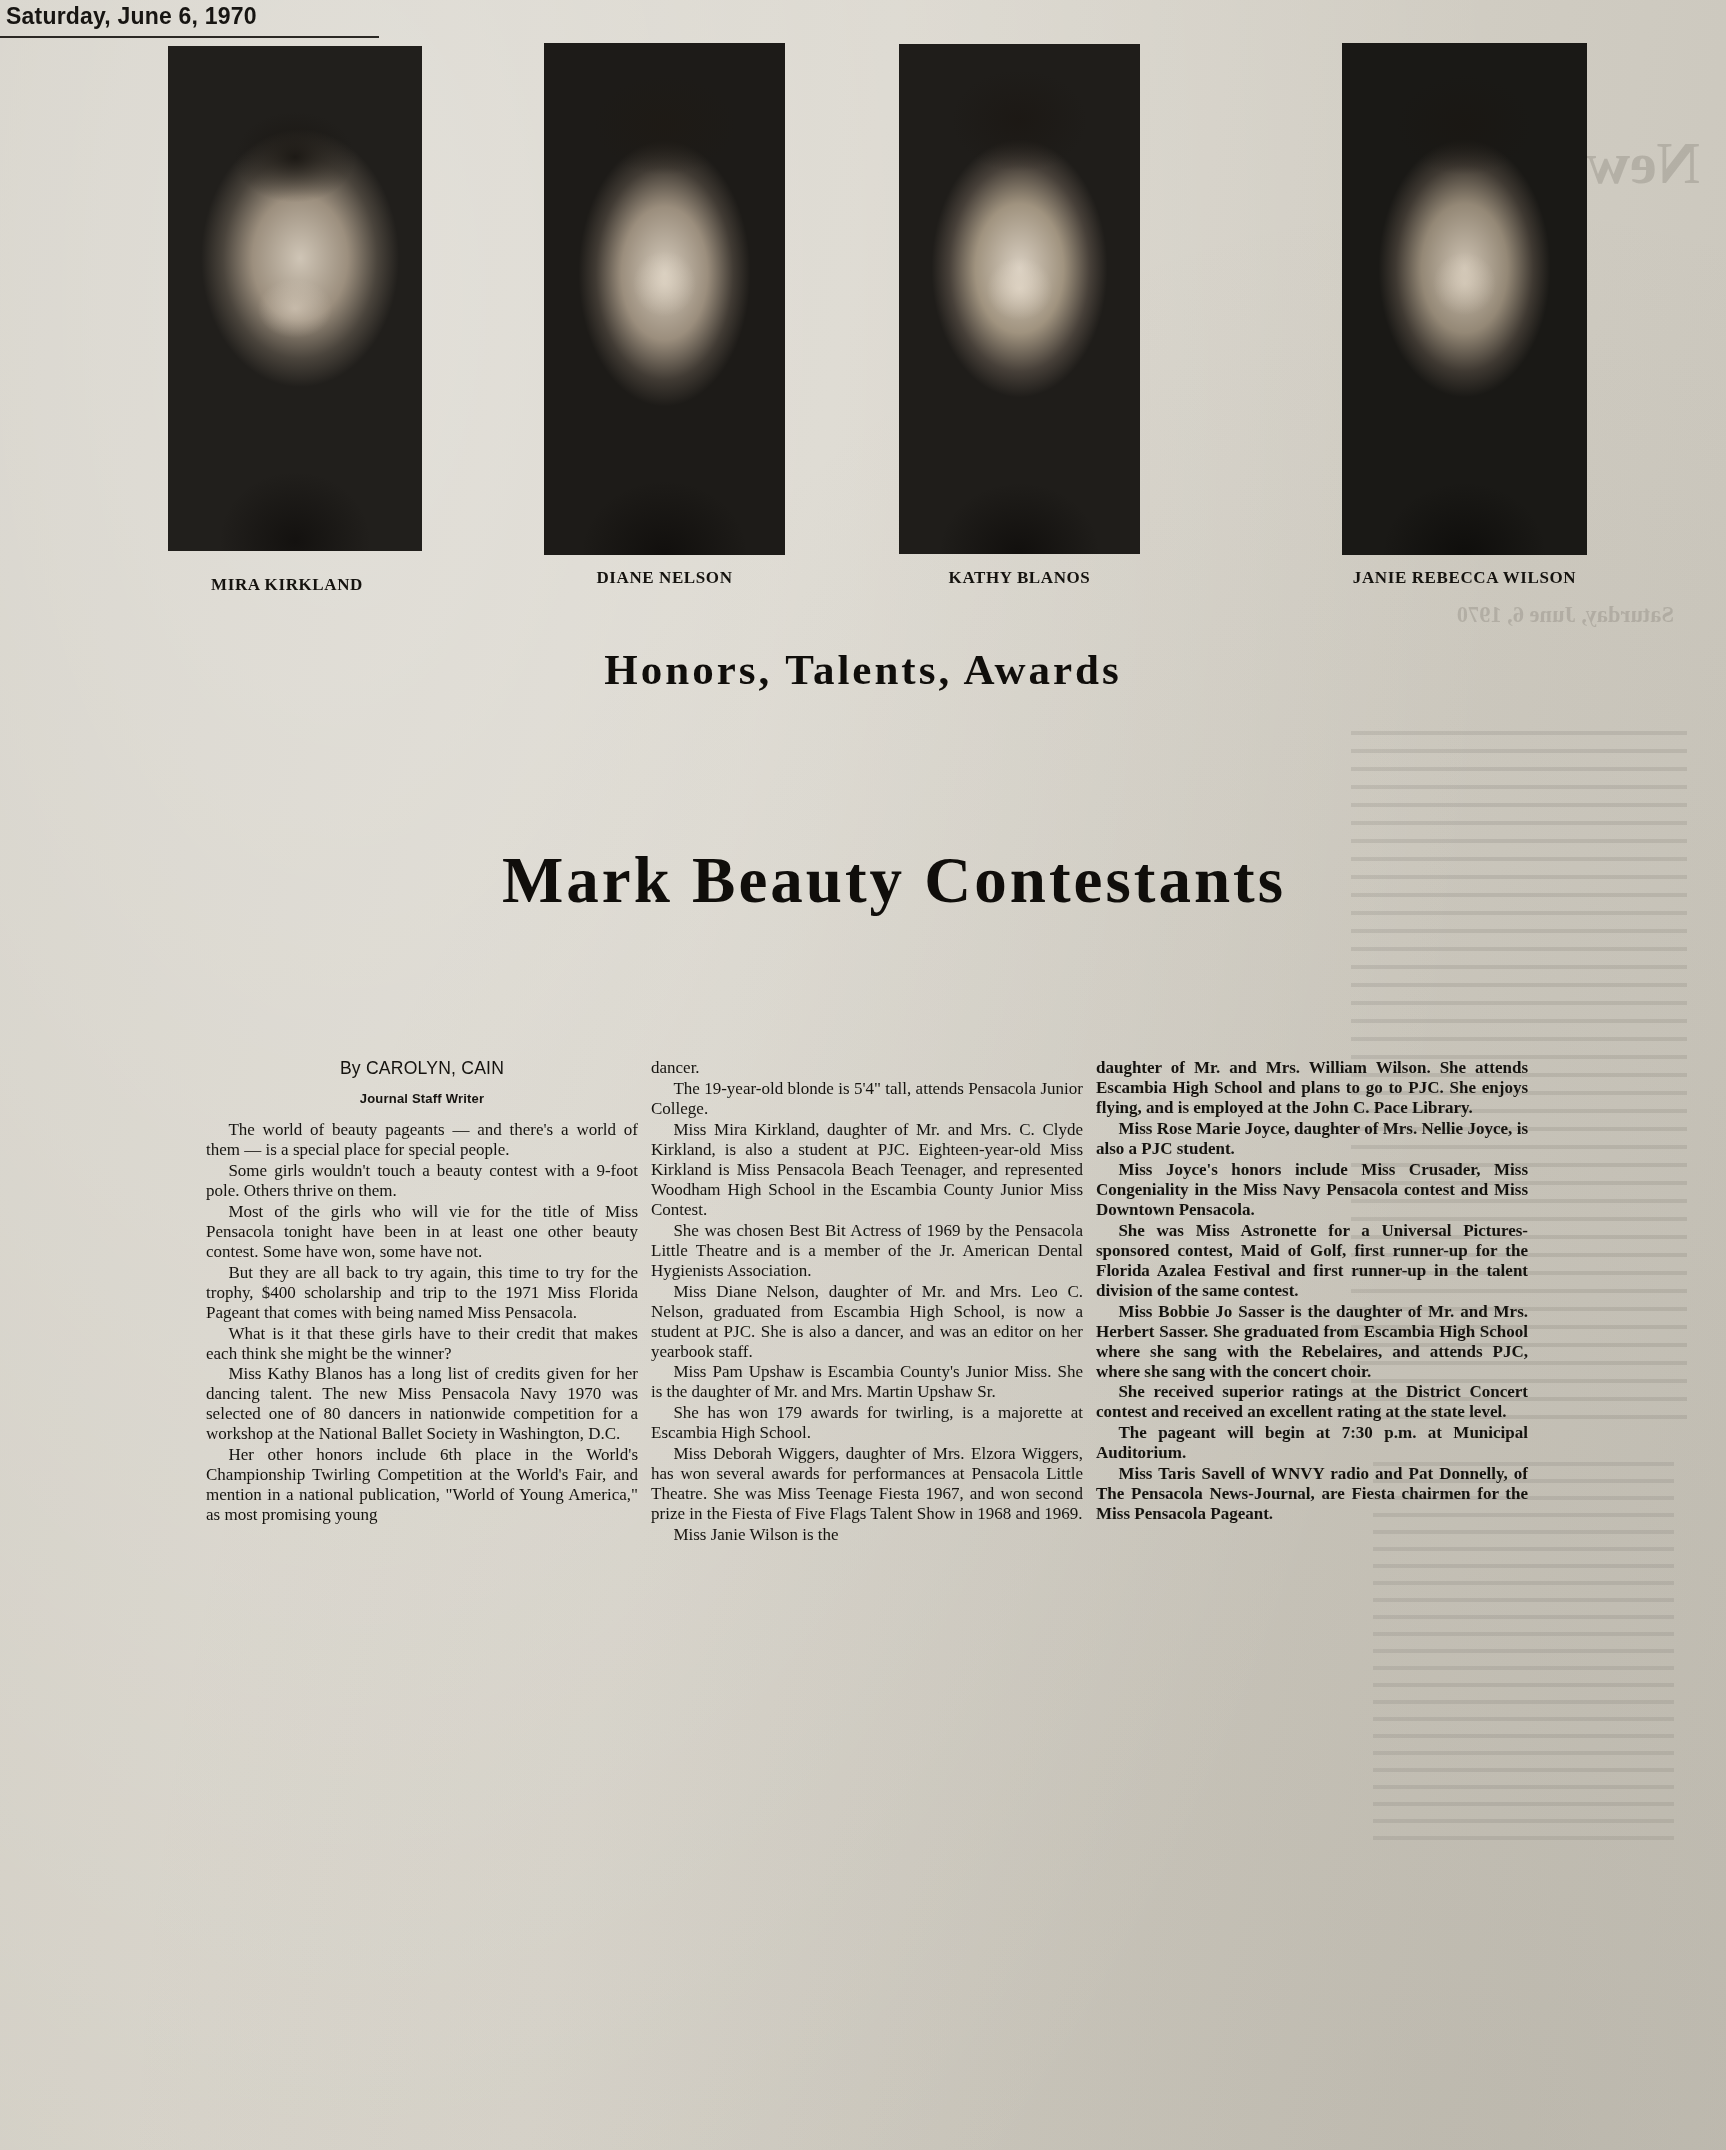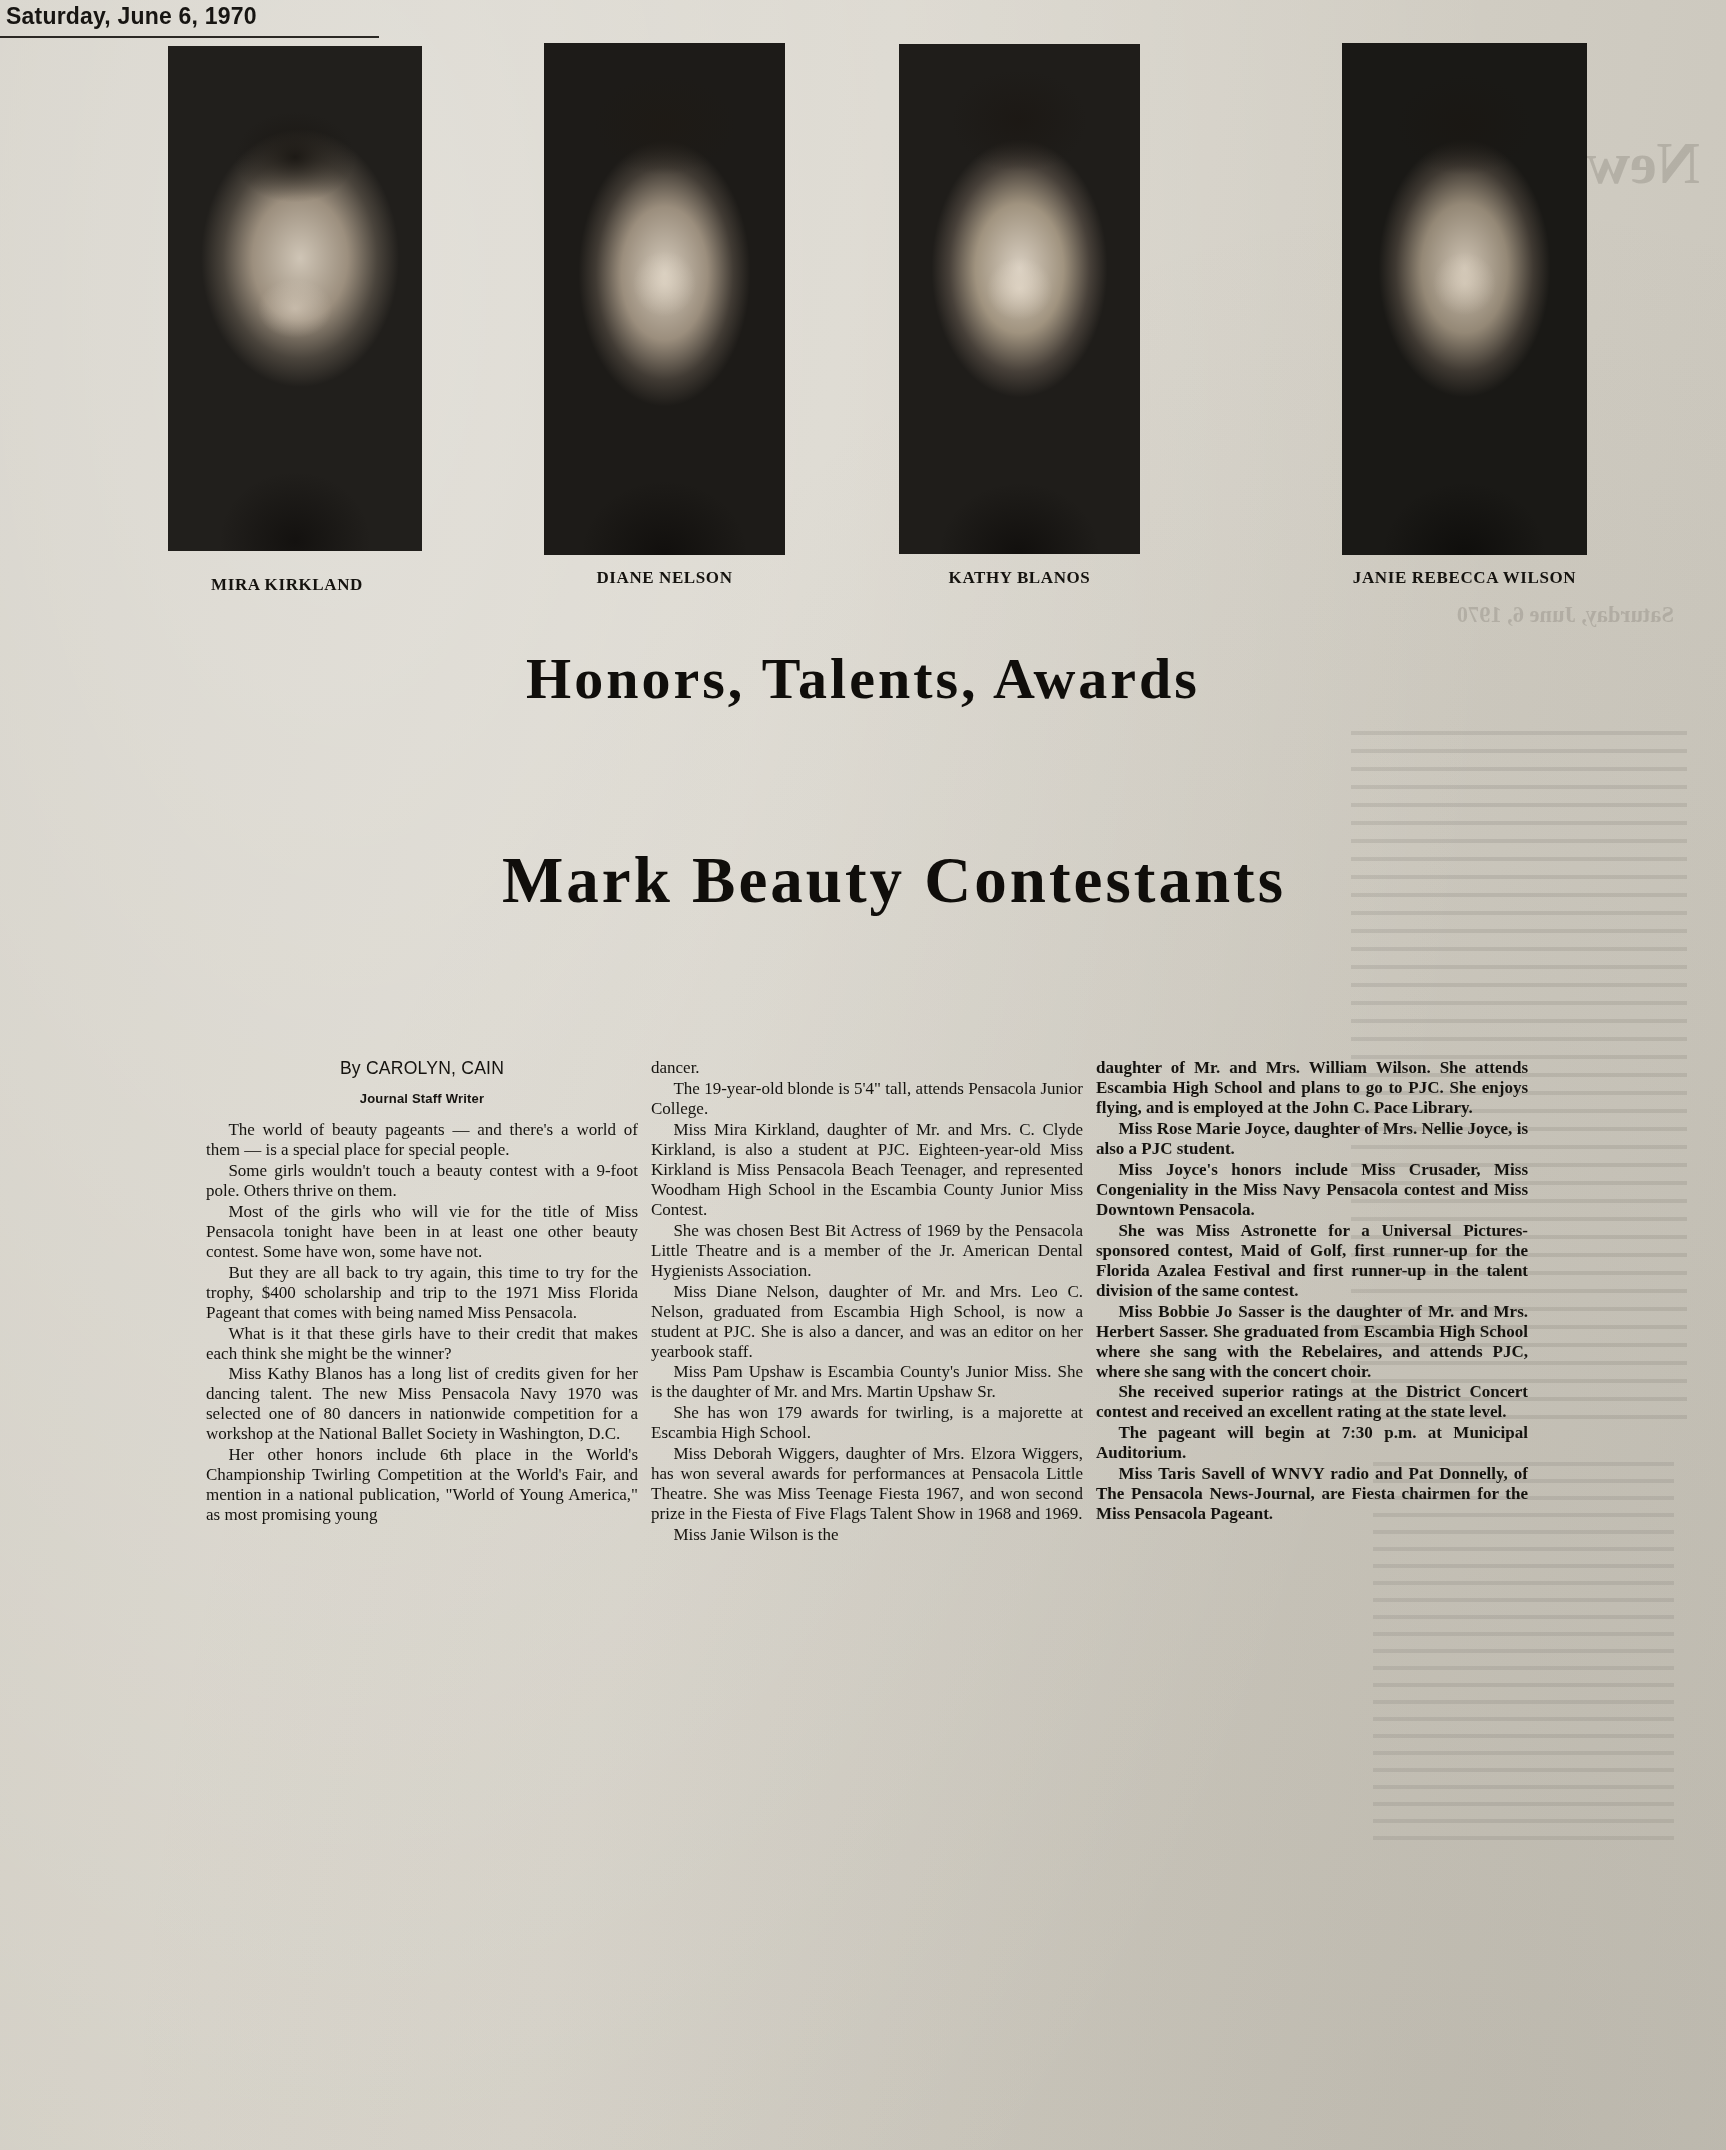--- a/index.html
+++ b/index.html
@@ -104,21 +104,21 @@
     position: absolute;
     left: 0;
     width: 100%;
     text-align: center;
     font-family: "Liberation Serif", serif;
     font-weight: bold;
     color: #100e0b;
     letter-spacing: 3px;
     z-index: 3;
   }
-  #headline1 { top: 645px; font-size: 58px; }
+  #headline1 { top: 645px; font-size: 43px; }
   #headline2 { top: 843px; font-size: 65px; margin-left: 31px; }
 
   
   #body-area {
     position: absolute;
     top: 1058px;
     left: 206px;
     width: 1325px;
     height: 1273px;
     z-index: 3;

